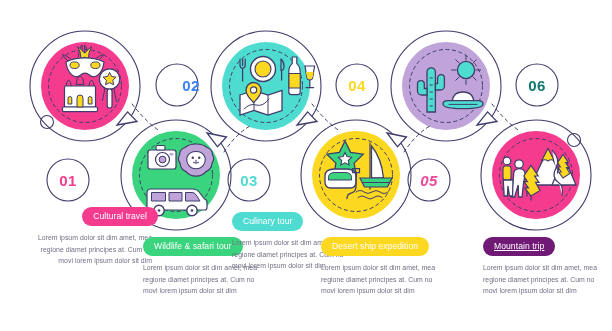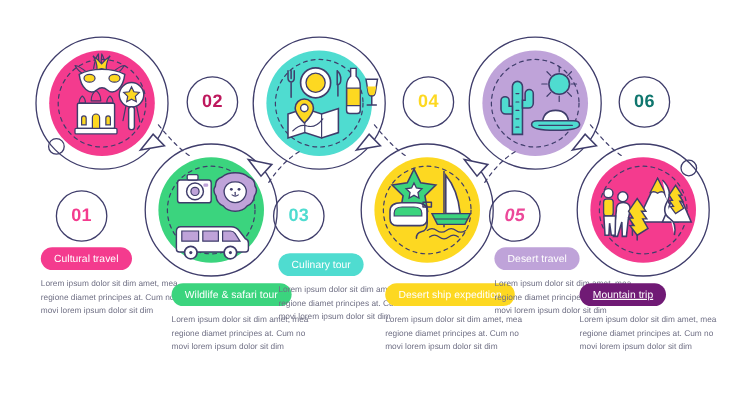--- a/index.html
+++ b/index.html
@@ -277,49 +277,45 @@
 
     <circle class="ring" cx="68" cy="180" r="21" fill="#ffffff"></circle>
     <circle class="ring" cx="177" cy="85" r="21" fill="#ffffff"></circle>
     <circle class="ring" cx="249" cy="180" r="21" fill="#ffffff"></circle>
     <circle class="ring" cx="357" cy="85" r="21" fill="#ffffff"></circle>
     <circle class="ring" cx="429" cy="180" r="21" fill="#ffffff"></circle>
     <circle class="ring" cx="537" cy="85" r="21" fill="#ffffff"></circle>
   </svg>
 
   <div class="numlabel" style="left:68px;top:180px;color:#f43b8e;">01</div>
-  <div class="numlabel" style="left:177px;top:85px;color:#be185d;">02</div>
+  <div class="numlabel" style="left:191px;top:85px;color:#3b82f6;">02</div>
   <div class="numlabel" style="left:249px;top:180px;color:#4fdcd0;">03</div>
   <div class="numlabel" style="left:357px;top:85px;color:#fdd821;">04</div>
   <div class="numlabel" style="left:429px;top:180px;color:#ec4899;font-style:italic;">05</div>
   <div class="numlabel" style="left:537px;top:85px;color:#0f766e;">06</div>
 
-  <div class="textblock" style="left:34px;top:205px;">
+  <div class="textblock" style="left:34px;top:205px;text-align:right;">
     <div class="pill" style="background:#f43b8e;">Cultural travel</div>
     <div class="body">Lorem ipsum dolor sit dim amet, mea regione diamet principes at. Cum no movi lorem ipsum dolor sit dim</div>
   </div>
 
   <div class="textblock" style="left:143px;top:235px;">
     <div class="pill" style="background:#3bd47e;">Wildlife &amp; safari tour</div>
     <div class="body">Lorem ipsum dolor sit dim amet, mea regione diamet principes at. Cum no movi lorem ipsum dolor sit dim</div>
   </div>
 
   <div class="textblock" style="left:232px;top:210px;">
     <div class="pill" style="background:#4fdcd0;">Culinary tour</div>
     <div class="body">Lorem ipsum dolor sit dim amet, mea regione diamet principes at. Cum no movi lorem ipsum dolor sit dim</div>
   </div>
 
   <div class="textblock" style="left:321px;top:235px;">
     <div class="pill" style="background:#fdd821;">Desert ship expedition</div>
     <div class="body">Lorem ipsum dolor sit dim amet, mea regione diamet principes at. Cum no movi lorem ipsum dolor sit dim</div>
   </div>
 
-  <div class="textblock" style="left:412px;top:205px;">
-    <div class="pill" style="background:#bfa3d9;">Desert travel</div>
-    <div class="body">Lorem ipsum dolor sit dim amet, mea regione diamet principes at. Cum no movi lorem ipsum dolor sit dim</div>
-  </div>
 
   <div class="textblock" style="left:483px;top:235px;">
     <div class="pill" style="background:#701a75;text-decoration:underline;">Mountain trip</div>
     <div class="body">Lorem ipsum dolor sit dim amet, mea regione diamet principes at. Cum no movi lorem ipsum dolor sit dim</div>
   </div>
 
 </div>
 
 </body></html>

